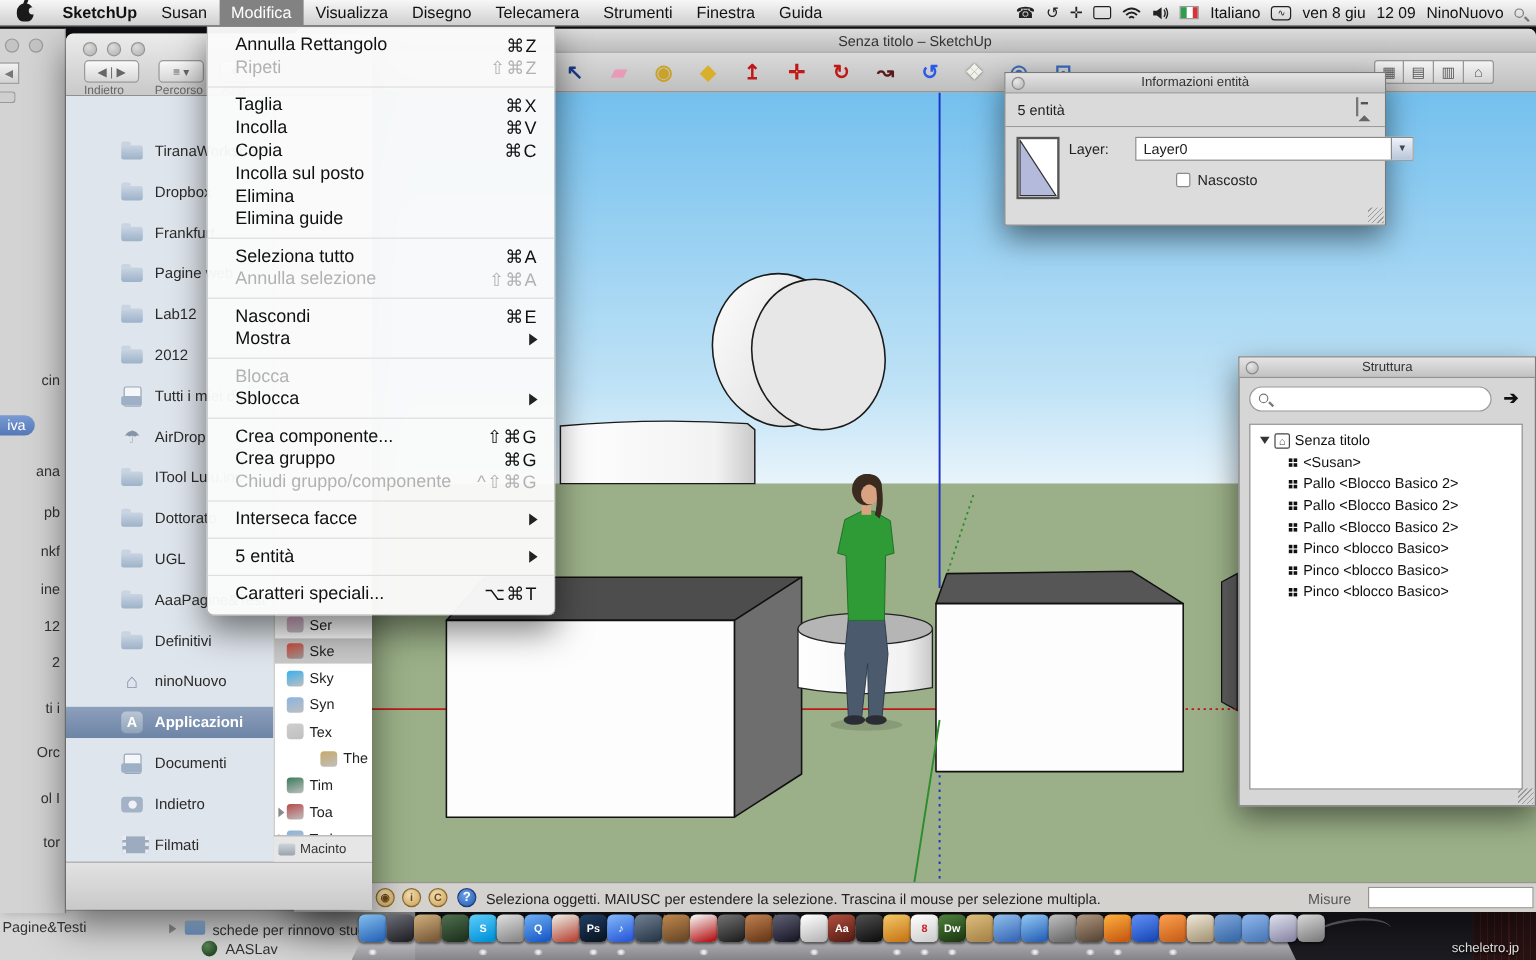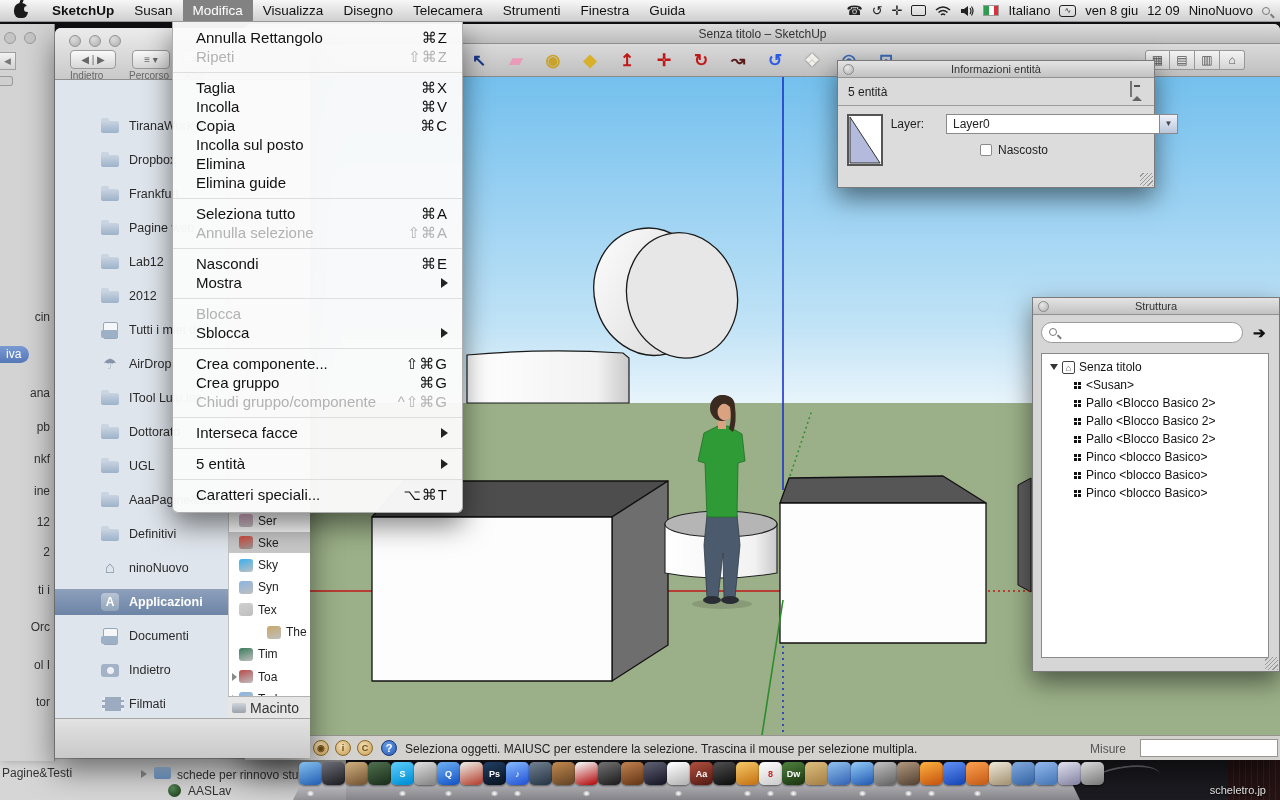--- a/index.html
+++ b/index.html
@@ -72,21 +72,21 @@
   .ic-apps::before { content:"A"; position:absolute; inset:0; margin:auto; width:18px; height:18px; border-radius:4px; background:linear-gradient(#b9c5d4,#90a4ba); color:#fff; font-size:12px; font-weight:bold; text-align:center; line-height:18px; }
   .ic-camera::before { content:""; position:absolute; left:2px; top:3px; width:18px; height:13px; border-radius:3px; background:#a3b2c6; }
   .ic-camera::after { content:""; position:absolute; left:8px; top:6px; width:7px; height:7px; border-radius:50%; background:#eef2f6; }
   .ic-film::before { content:""; position:absolute; left:3px; top:2px; width:16px; height:14px; background:#9cabbf; border-left:3px dotted #e8ecf2; border-right:3px dotted #e8ecf2; }
   #f-files { left:173px; top:52px; width:82px; height:638px; background:#fff; overflow:hidden; border-left:1px solid #c2c2c2; }
   .fl-row { position:absolute; left:0; width:82px; height:21px; display:flex; align-items:center; font-size:12px; color:#222; }
   .fl-row.sel { background:#c8c8c8; }
   .fl-tri { width:0; height:0; border-left:5px solid #8a8a8a; border-top:4px solid transparent; border-bottom:4px solid transparent; margin-left:3px; }
   .fl-sp { width:8px; flex:0 0 8px; }
   .fl-ic { width:14px; height:13px; border-radius:3px; margin:0 5px 0 2px; flex:0 0 14px; }
-  #f-pathbar { left:173px; top:668px; width:82px; height:22px; background:#e6e6e6; border-top:1px solid #b2b2b2; display:flex; align-items:center; font-size:14px; color:#333; }
+  #f-pathbar { left:173px; top:668px; width:82px; height:22px; background:#e6e6e6; border-top:1px solid #b2b2b2; display:flex; align-items:center; font-size:11px; color:#333; }
   #f-pathbar .hd { width:14px; height:10px; background:linear-gradient(#cfd4da,#9aa2ac); border-radius:2px; margin:0 4px 0 4px; }
   #f-bottom { left:0; top:690px; width:100%; height:40px; background:linear-gradient(#e2e2e2,#c9c9c9); border-top:1px solid #a8a8a8; }
 
   
   .palette { z-index:5; background:#d6d6d6; border:1px solid #7a7a7a; box-shadow:0 10px 24px rgba(0,0,0,.5); }
   .pal-title { height:17px; background:linear-gradient(#e4e4e4,#c2c2c2); border-bottom:1px solid #929292; text-align:center; font-size:11px; color:#333; line-height:16px; position:relative; }
   .pal-close { position:absolute; left:5px; top:3px; width:11px; height:11px; border-radius:50%; background:radial-gradient(circle at 35% 30%,#e8e8e8,#b2b2b2); border:1px solid #8a8a8a; }
   #entity-info { left:837px; top:60px; width:318px; height:128px; }
   #ei-head { position:relative; height:28px; background:#dadada; border-bottom:1px solid #9c9c9c; font-size:12px; color:#222; }
   #ei-count { position:absolute; left:10px; top:7px; }

